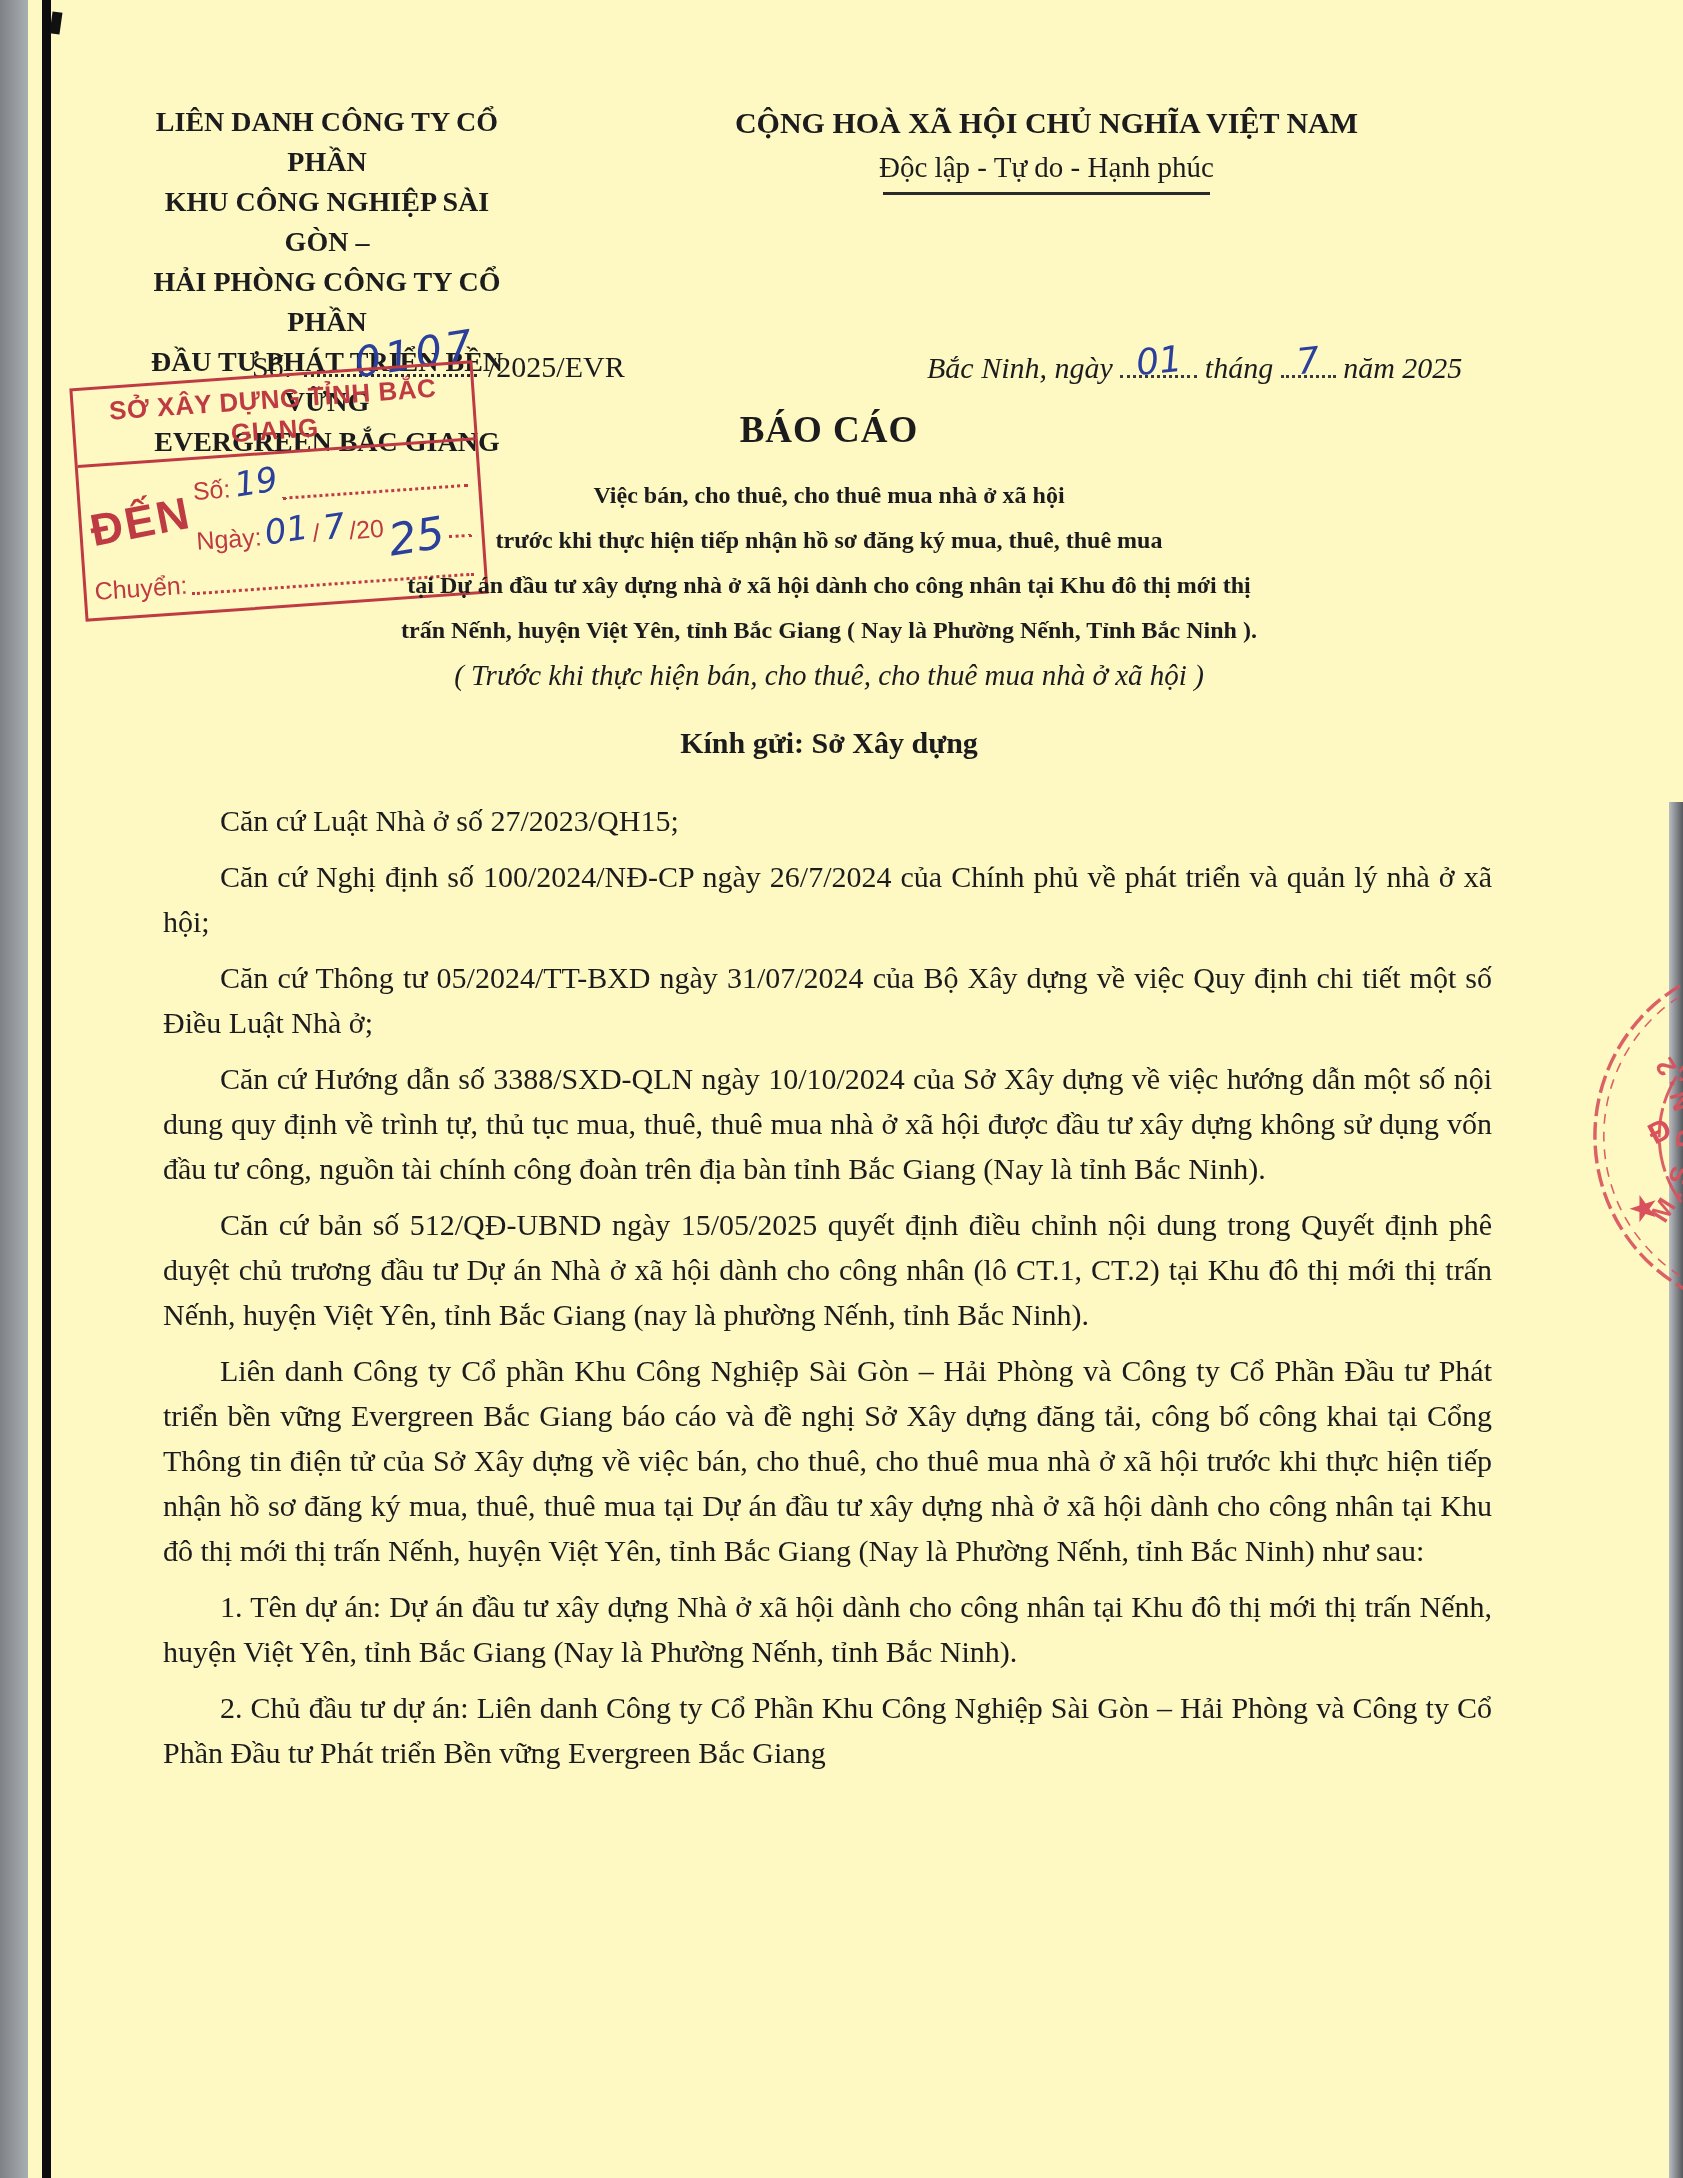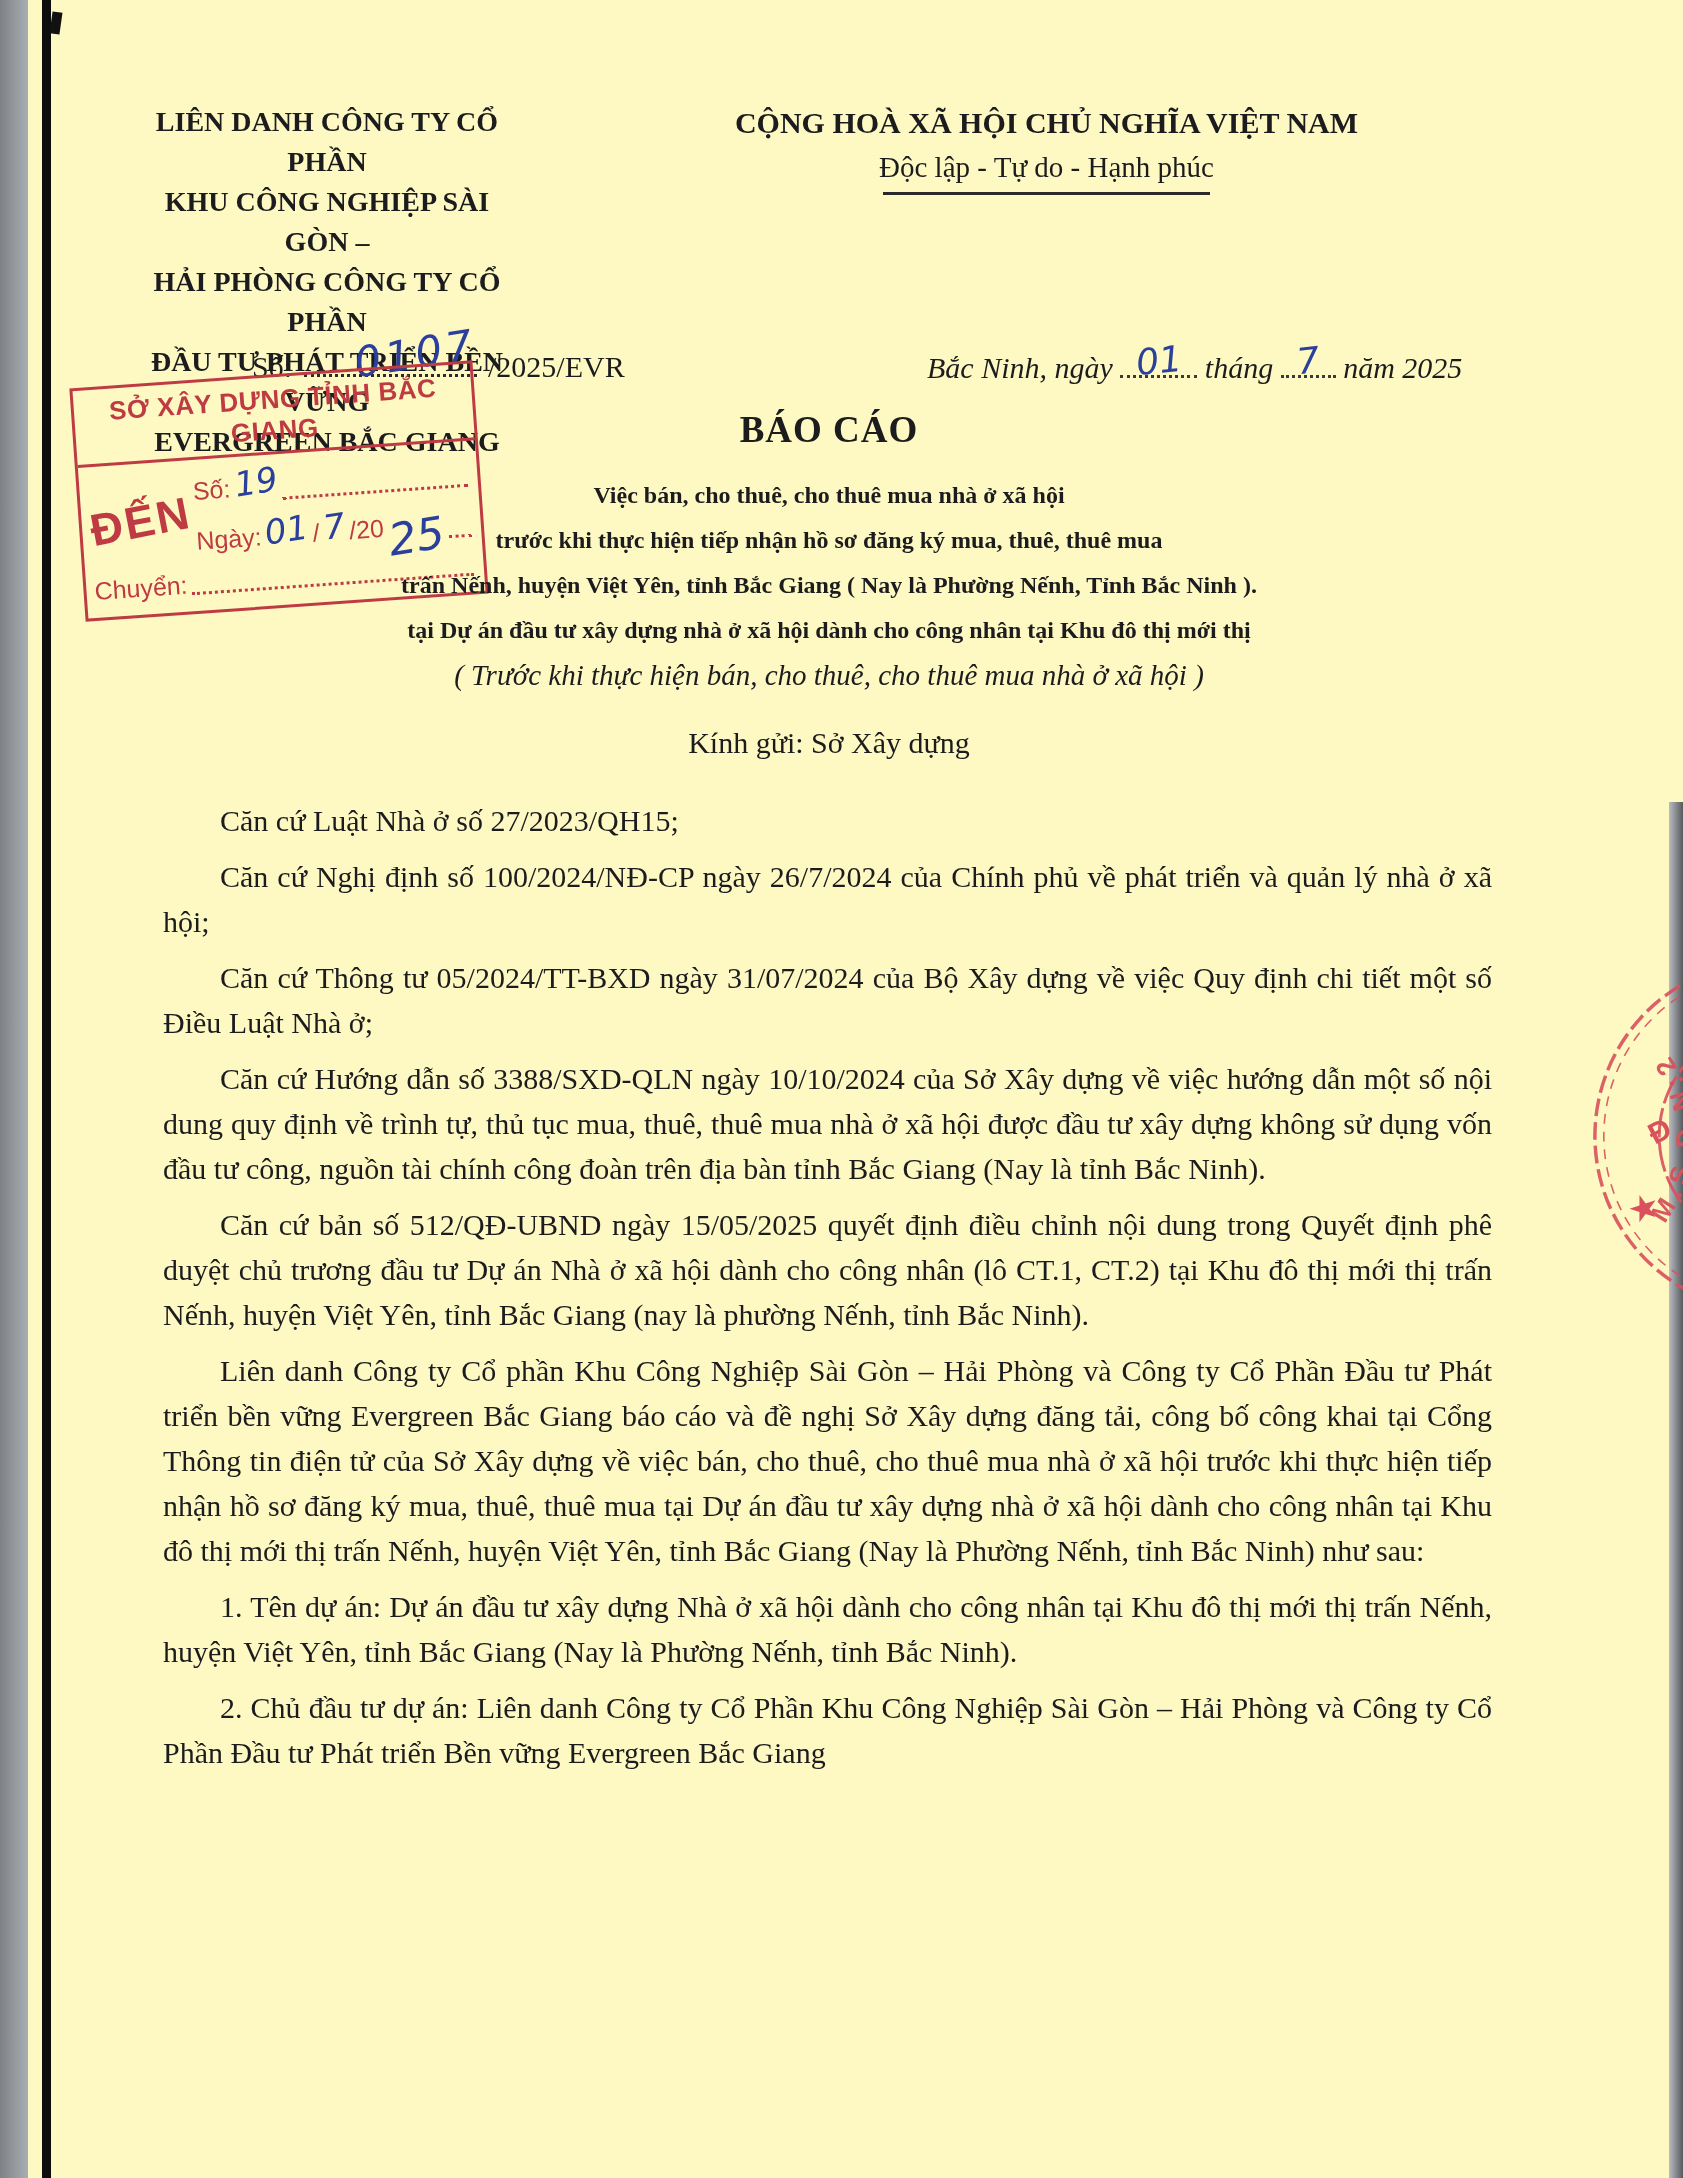--- a/index.html
+++ b/index.html
@@ -44,21 +44,21 @@
   .srow .dots{flex:1;border-bottom-color:#bf3b44;border-bottom-width:3px;}
   .srow .hw{font-size:34px;margin:0 4px;transform:rotate(-5deg);display:inline-block;}
   .srow .hw-big{font-size:44px;line-height:20px;position:relative;top:6px;}
   .stamp-chuyen{display:flex;align-items:flex-end;padding:4px 10px 0 8px;font-size:25px;}
   .stamp-chuyen .dots{flex:1;border-bottom-color:#bf3b44;border-bottom-width:3px;margin-bottom:4px;margin-left:4px;}
   
   .title-block{position:absolute;left:163px;top:408px;width:1332px;text-align:center;}
   .heading{font-size:37px;font-weight:bold;letter-spacing:1px;margin-bottom:22px;}
   .subject{font-size:24px;font-weight:bold;line-height:45px;text-align:center;}
   .note{font-size:29px;font-style:italic;line-height:45px;}
-  .recipient{font-size:30px;font-weight:normal;margin-top:28px;}
+  .recipient{font-size:30px;font-weight:bold;margin-top:28px;}
   
   .body-text{position:absolute;left:163px;top:798px;width:1329px;font-size:30px;
              line-height:45px;text-align:justify;}
   .body-text p{margin:0 0 11px;text-indent:57px;}
   
   .seal{position:absolute;left:1572px;top:948px;width:218px;height:376px;}
 </style>
 </head>
 <body>
 
@@ -127,22 +127,22 @@
     <div class="stamp-chuyen">
       <span>Chuyển:</span>
       <span class="dots"></span>
     </div>
   </div>
 
   <div class="title-block">
     <div class="heading">BÁO CÁO</div>
     <div class="subject">Việc bán, cho thuê, cho thuê mua nhà ở xã hội</div>
     <div class="subject">trước khi thực hiện tiếp nhận hồ sơ đăng ký mua, thuê, thuê mua</div>
+    <div class="subject">tại Dự án đầu tư xây dựng nhà ở xã hội dành cho công nhân tại Khu đô thị mới thị</div>
     <div class="subject">trấn Nếnh, huyện Việt Yên, tỉnh Bắc Giang ( Nay là Phường Nếnh, Tỉnh Bắc Ninh ).</div>
-    <div class="subject">tại Dự án đầu tư xây dựng nhà ở xã hội dành cho công nhân tại Khu đô thị mới thị</div>
     <div class="note">( Trước khi thực hiện bán, cho thuê, cho thuê mua nhà ở xã hội )</div>
     <div class="recipient">Kính gửi: Sở Xây dựng</div>
   </div>
 
   <div class="body-text">
     <p>Căn cứ Luật Nhà ở số 27/2023/QH15;</p>
     <p>Căn cứ Nghị định số 100/2024/NĐ-CP ngày 26/7/2024 của Chính phủ về phát triển và quản lý nhà ở xã hội;</p>
     <p>Căn cứ Thông tư 05/2024/TT-BXD ngày 31/07/2024 của Bộ Xây dựng về việc Quy định chi tiết một số Điều Luật Nhà ở;</p>
     <p>Căn cứ Hướng dẫn số 3388/SXD-QLN ngày 10/10/2024 của Sở Xây dựng về việc hướng dẫn một số nội dung quy định về trình tự, thủ tục mua, thuê, thuê mua nhà ở xã hội được đầu tư xây dựng không sử dụng vốn đầu tư công, nguồn tài chính công đoàn trên địa bàn tỉnh Bắc Giang (Nay là tỉnh Bắc Ninh).</p>
     <p>Căn cứ bản số 512/QĐ-UBND ngày 15/05/2025 quyết định điều chỉnh nội dung trong Quyết định phê duyệt chủ trương đầu tư Dự án Nhà ở xã hội dành cho công nhân (lô CT.1, CT.2) tại Khu đô thị mới thị trấn Nếnh, huyện Việt Yên, tỉnh Bắc Giang (nay là phường Nếnh, tỉnh Bắc Ninh).</p>

